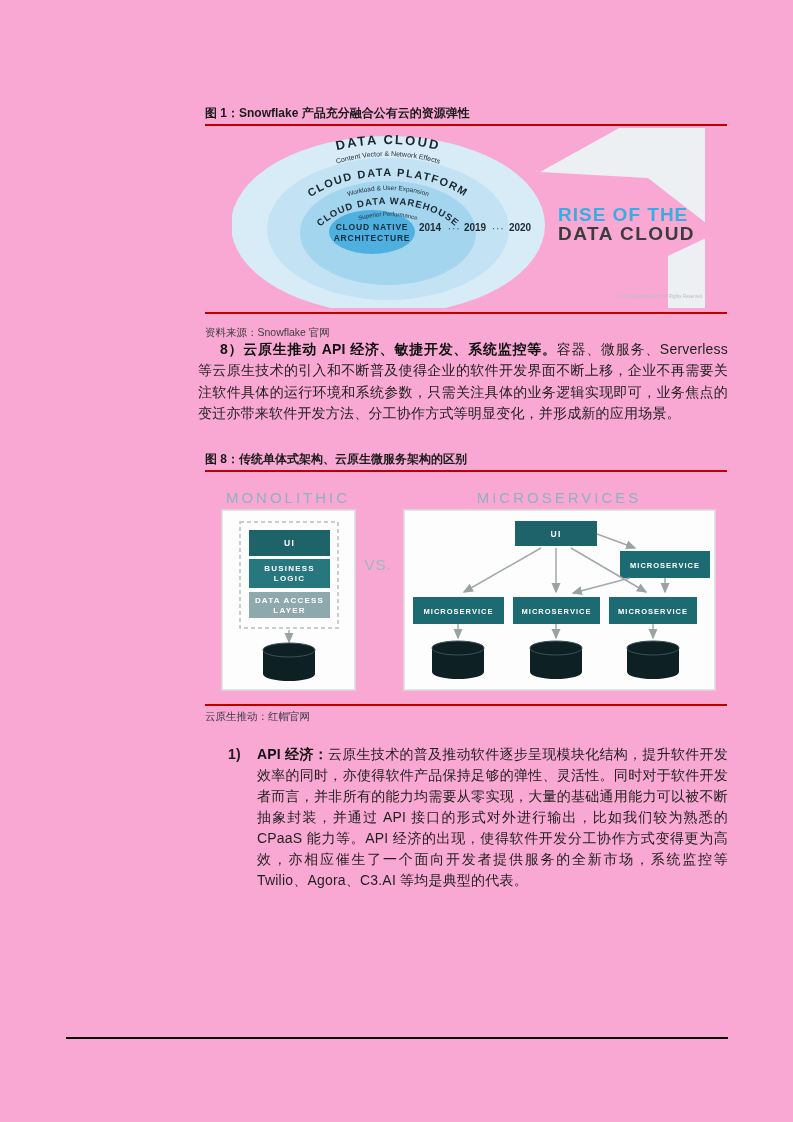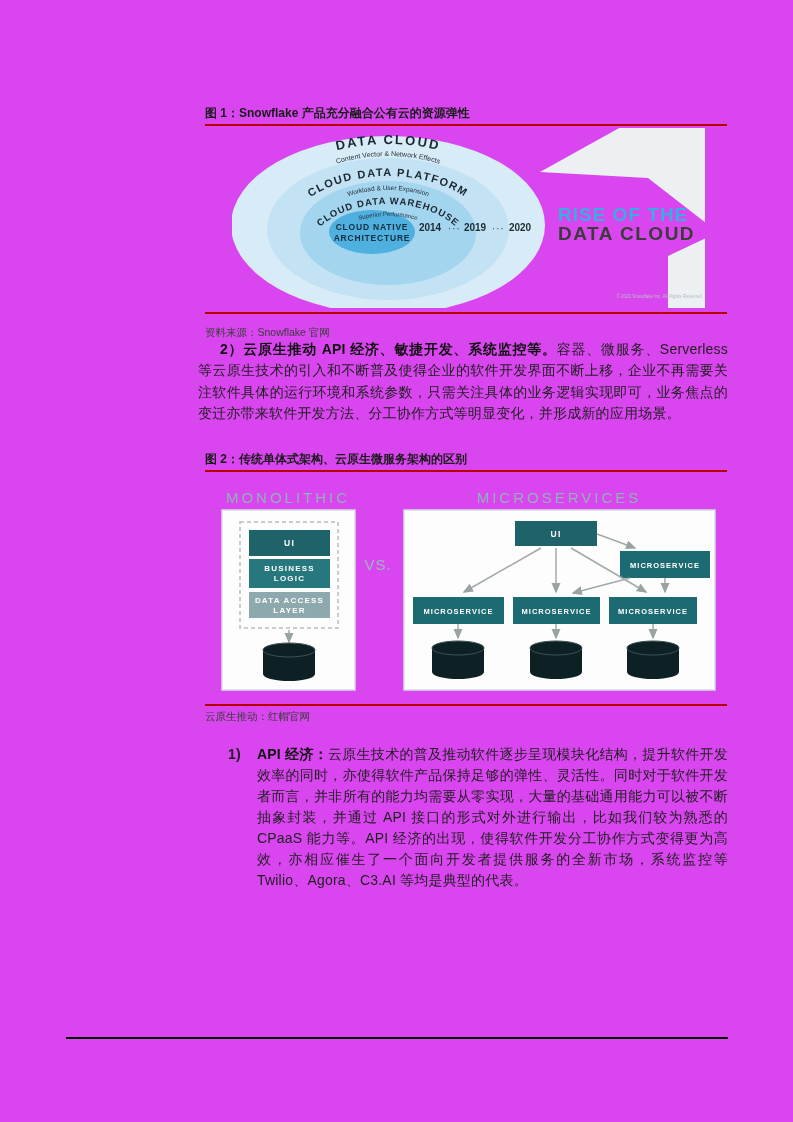--- a/index.html
+++ b/index.html
@@ -1,16 +1,16 @@
 <!DOCTYPE html>
 <html><head>
 <meta charset="utf-8">
 <style>
   html,body{margin:0;padding:0;background:#ffffff;}
-  .page{position:relative;width:793px;height:1122px;background:#d946ef;overflow:hidden;
+  .page{position:relative;width:793px;height:1122px;background:#f9a8d4;overflow:hidden;
         font-family:"Liberation Sans","DejaVu Sans",sans-serif;color:#1f1f1f;}
   .abs{position:absolute;}
 
   
   .fig-caption{left:205px;width:522px;font-size:12px;font-weight:bold;color:#1a1a1a;
                padding-bottom:4px;border-bottom:2px solid #bb0000;line-height:14px;}
   .fig-endline{left:205px;width:522px;border-top:2px solid #bb0000;height:0;}
   .fig-source{left:205px;width:522px;font-size:10.5px;color:#3c3c3c;line-height:13px;}
 
   
@@ -90,23 +90,23 @@
       <text x="326" y="93" font-size="19" font-weight="bold" letter-spacing="1" fill="#38aee0">RISE OF THE</text>
       <text x="326" y="112" font-size="19" font-weight="bold" letter-spacing="1.5" fill="#3c3c3c">DATA CLOUD</text>
 
       <text x="470" y="170" text-anchor="end" font-size="4.5" fill="#b9bec2">© 2020 Snowflake Inc. All Rights Reserved</text>
     </svg>
   </div>
 
   <div class="abs fig-endline" style="top:312px;"></div>
   <div class="abs fig-source" style="top:326px;">资料来源：Snowflake 官网</div>
 
-  <p class="abs para indent" style="top:339px;margin:0;"><span class="lead">2）云原生推动 API 经济、敏捷开发、系统监控等。</span><span>容器、微服务、Serverless 等云原生技术的引入和不断普及使得企业的软件开发界面不断上移，企业不再需要关注软件具体的运行环境和系统参数，只需关注具体的业务逻辑实现即可，业务焦点的变迁亦带来软件开发方法、分工协作方式等明显变化，并形成新的应用场景。</span></p>
+  <p class="abs para indent" style="top:339px;margin:0;"><span class="lead">8）云原生推动 API 经济、敏捷开发、系统监控等。</span><span>容器、微服务、Serverless 等云原生技术的引入和不断普及使得企业的软件开发界面不断上移，企业不再需要关注软件具体的运行环境和系统参数，只需关注具体的业务逻辑实现即可，业务焦点的变迁亦带来软件开发方法、分工协作方式等明显变化，并形成新的应用场景。</span></p>
 
-  <div class="abs fig-caption" style="top:452px;">图 2：传统单体式架构、云原生微服务架构的区别</div>
+  <div class="abs fig-caption" style="top:452px;">图 8：传统单体式架构、云原生微服务架构的区别</div>
 
   <div class="abs" style="left:200px;top:478px;width:530px;height:222px;">
     <svg width="530" height="222" viewBox="0 0 530 222">
       <defs>
         <marker id="ah" markerWidth="8" markerHeight="8" refX="6" refY="3" orient="auto">
           <path d="M0,0 L7,3 L0,6 Z" fill="#9aa3a3"></path>
         </marker>
       </defs>
 
       <text x="88" y="25" text-anchor="middle" font-size="15" letter-spacing="3" fill="#8fb3b6">MONOLITHIC</text>

